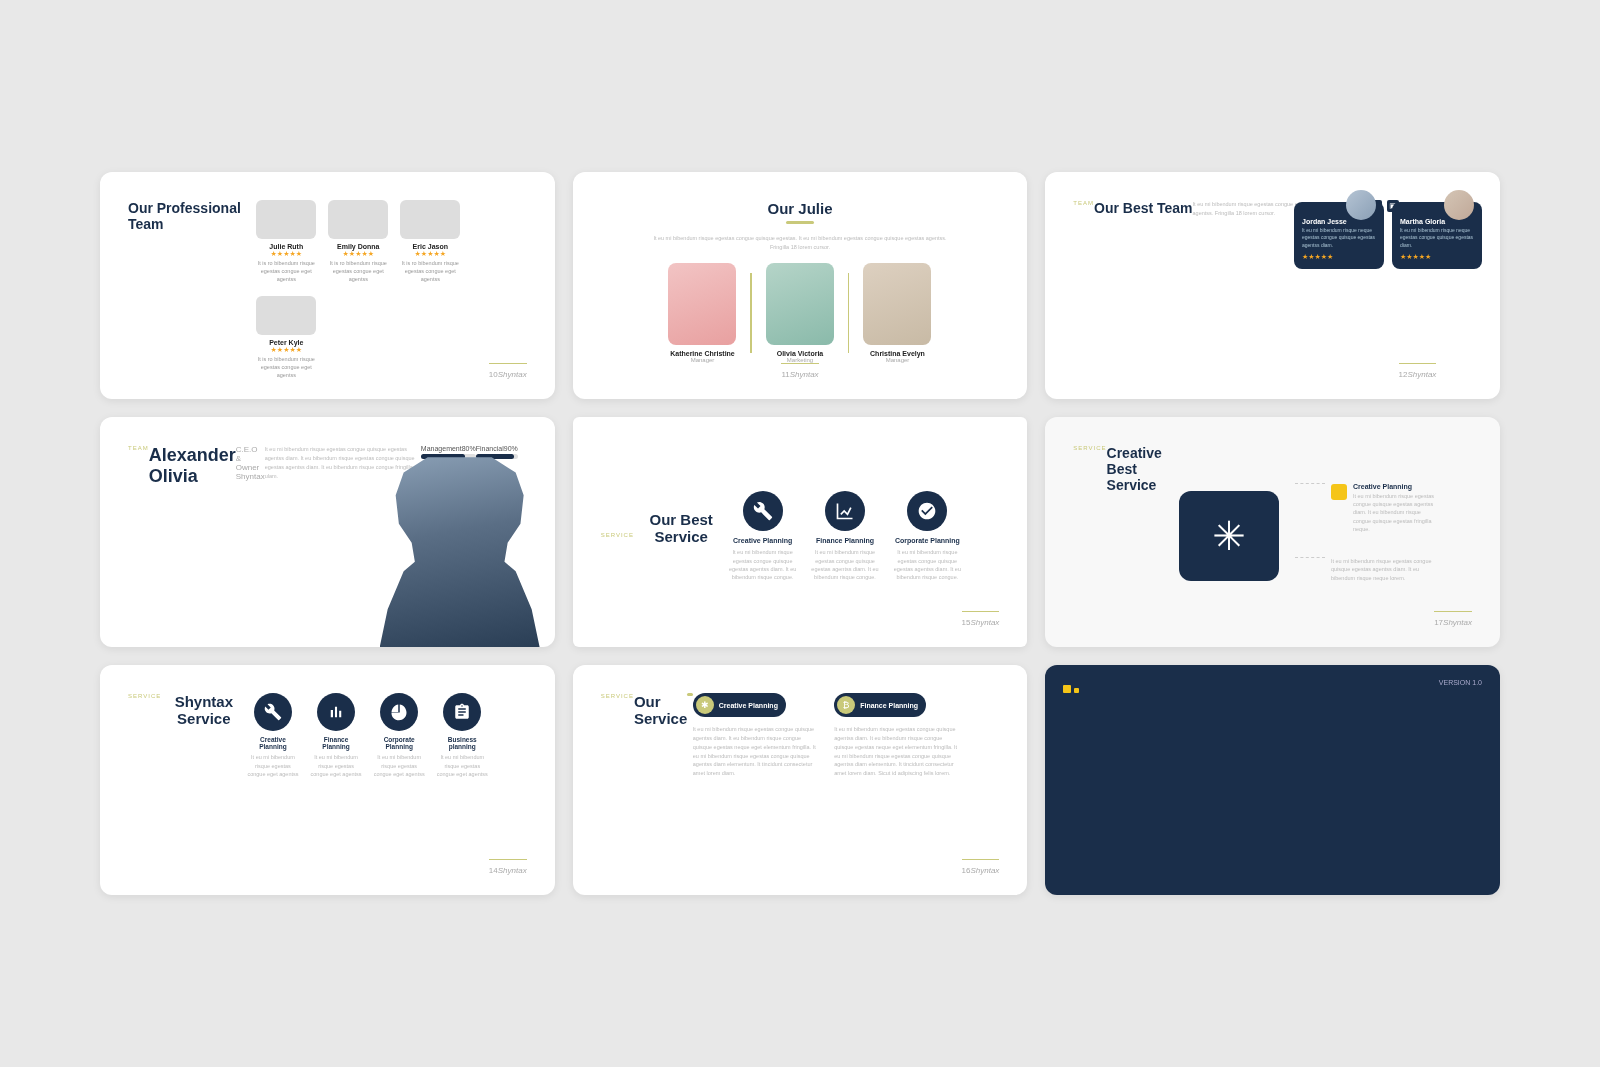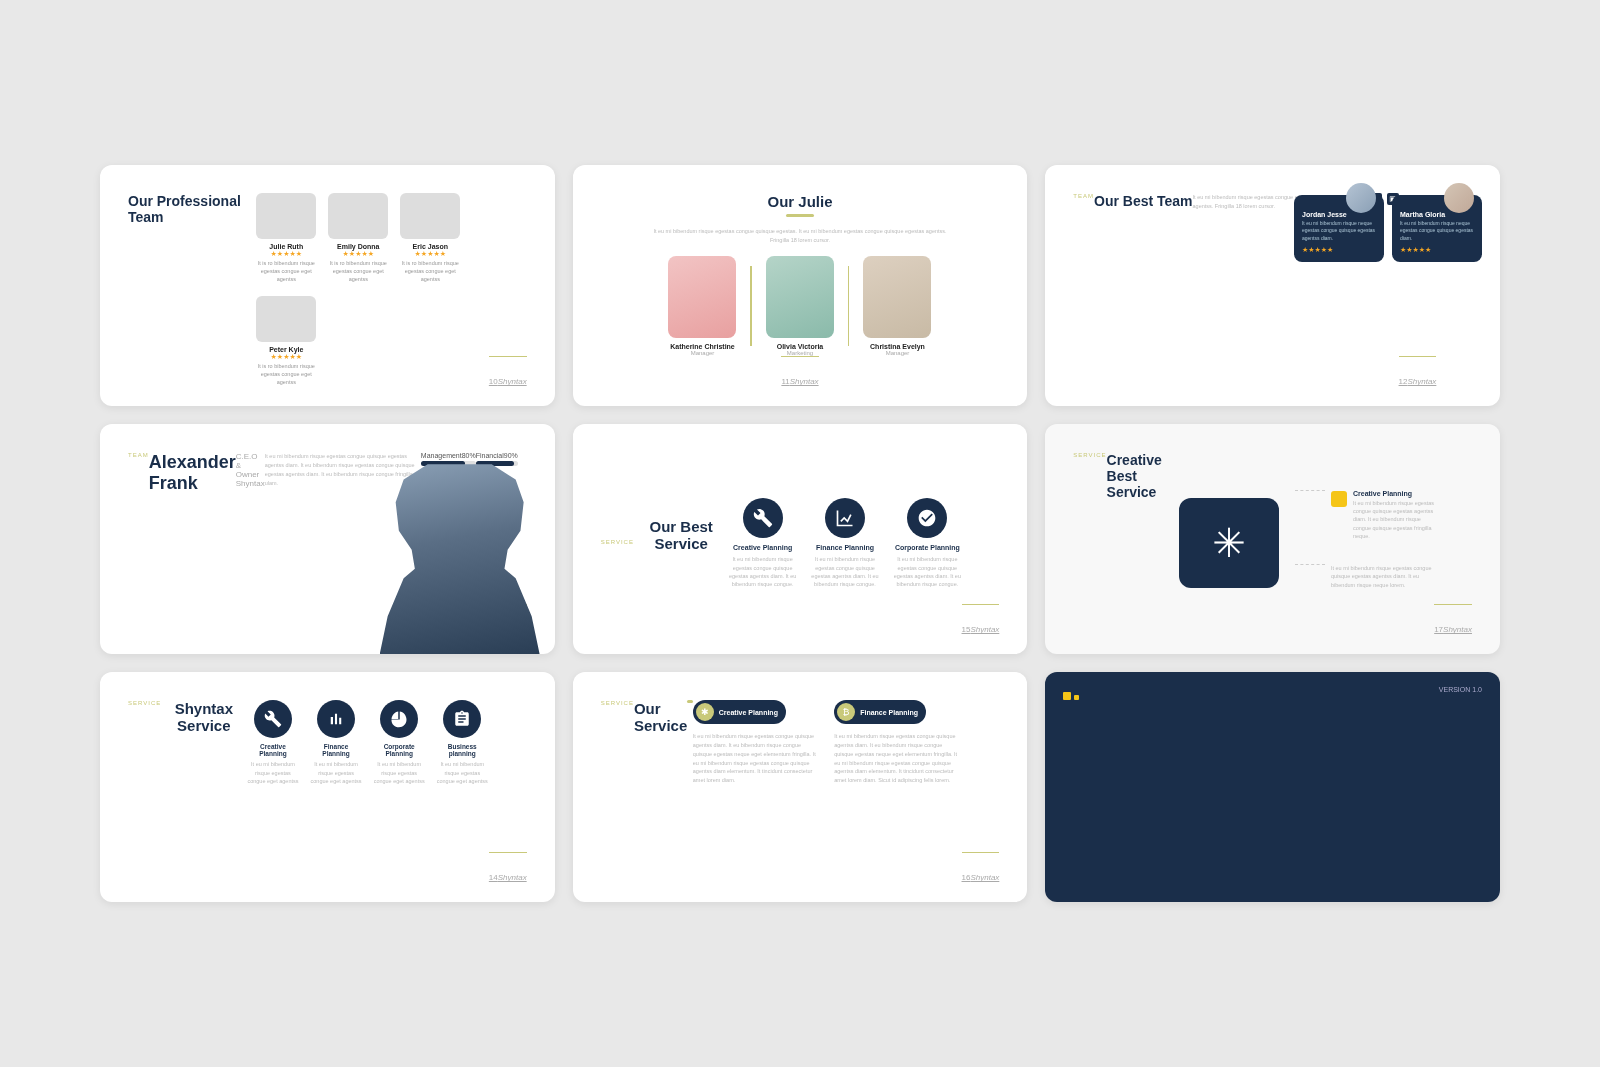--- a/index.html
+++ b/index.html
@@ -30,24 +30,23 @@
       min-height: 220px;
       display: flex;
       flex-direction: row;
     }
     .slide-footer {
       margin-top: auto;
       display: flex;
       justify-content: space-between;
       align-items: flex-end;
       border-top: 1.5px solid #c9c97a;
-      padding-top: 20px;
+      padding-top: 6px;
       font-size: 8px;
       color: #aaa;
-      text-decoration: underline;
     }
     .slide-number { font-size: 8px; color: #aaa; }
     .slide-brand { font-size: 8px; color: #aaa; font-style: italic; }
 
     
     .slide-10 .title { font-size: 14px; font-weight: 700; color: #1a2e4a; margin-bottom: 14px; }
     .slide-10 .team-grid { display: flex; gap: 12px; flex-wrap: wrap; }
     .slide-10 .member { display: flex; flex-direction: column; align-items: center; width: 60px; }
     .slide-10 .avatar { width: 44px; height: 54px; border-radius: 6px; object-fit: cover; overflow: hidden; margin-bottom: 4px; }
     .slide-10 .avatar-img { width: 100%; height: 100%; display: flex; align-items: center; justify-content: center; font-size: 18px; background: #ddd; border-radius: 6px; }
@@ -95,21 +94,21 @@
     .slide-13 .role { font-size: 8px; color: #aaa; margin-bottom: 6px; }
     .slide-13 .desc { font-size: 5.5px; color: #bbb; line-height: 1.6; max-width: 200px; margin-bottom: 10px; }
     .slide-13 .skill { margin-bottom: 6px; max-width: 200px; }
     .slide-13 .skill-label { display: flex; justify-content: space-between; font-size: 7px; color: #555; margin-bottom: 2px; }
     .slide-13 .bar-bg { background: #e0e0e0; border-radius: 3px; height: 5px; }
     .slide-13 .bar-fill { background: #1a2e4a; border-radius: 3px; height: 5px; }
     .slide-13 .person-img { position: absolute; right: 0; bottom: 0; width: 190px; height: 200px; overflow: hidden; display: flex; align-items: flex-end; justify-content: center; }
     .person-silhouette { width: 160px; height: 190px; background: linear-gradient(170deg, #8a9fb5 0%, #5a6e85 40%, #2a3e55 100%); clip-path: polygon(30% 0%, 70% 0%, 85% 8%, 90% 20%, 88% 35%, 80% 45%, 78% 55%, 85% 60%, 95% 80%, 100% 100%, 0% 100%, 5% 80%, 15% 60%, 22% 55%, 20% 45%, 12% 35%, 10% 20%, 15% 8%); border-radius: 8px 8px 0 0; }
 
     
-    .slide-15 { align-items: center; }
+    .slide-15 { align-items: center; border-radius: 6px; }
     .slide-15 .svc-label { font-size: 6px; color: #c9c97a; text-transform: uppercase; letter-spacing: 1px; margin-bottom: 2px; text-align: center; }
     .slide-15 .title { font-size: 15px; font-weight: 700; color: #1a2e4a; text-align: center; margin-bottom: 16px; }
     .slide-15 .services-row { display: flex; gap: 14px; justify-content: center; align-items: flex-start; }
     .slide-15 .service-item { display: flex; flex-direction: column; align-items: center; max-width: 90px; }
     .slide-15 .icon-circle { width: 40px; height: 40px; border-radius: 50%; background: #1a2e4a; display: flex; align-items: center; justify-content: center; margin-bottom: 6px; }
     .slide-15 .icon-circle svg { width: 20px; height: 20px; fill: white; }
     .slide-15 .svc-name { font-size: 7px; font-weight: 600; color: #1a2e4a; text-align: center; margin-bottom: 4px; }
     .slide-15 .svc-desc { font-size: 5.5px; color: #bbb; text-align: center; line-height: 1.5; }
 
     
@@ -249,21 +248,21 @@
       </div>
     </div>
     <div class="slide-footer">
       <span class="slide-number">12</span>
       <span class="slide-brand">Shyntax</span>
     </div>
   </div>
 
   <div class="slide slide-13">
     <div class="team-label">TEAM</div>
-    <div class="name">Alexander Frank</div>
+    <div class="name">Alexander Olivia</div>
     <div class="role">C.E.O &amp; Owner Shyntax</div>
     <div class="desc">It eu mi bibendum risque egestas congue quisque egestas agentss diam. It eu bibendum risque egestas congue quisque egestas agentss diam. It eu bibendum risque congue fringilla di ulam.</div>
     <div class="skill">
       <div class="skill-label">
         <span>Management</span>
         <span>80%</span>
       </div>
       <div class="bar-bg">
           <div class="bar-fill" style="width:80%"></div>
         </div>

